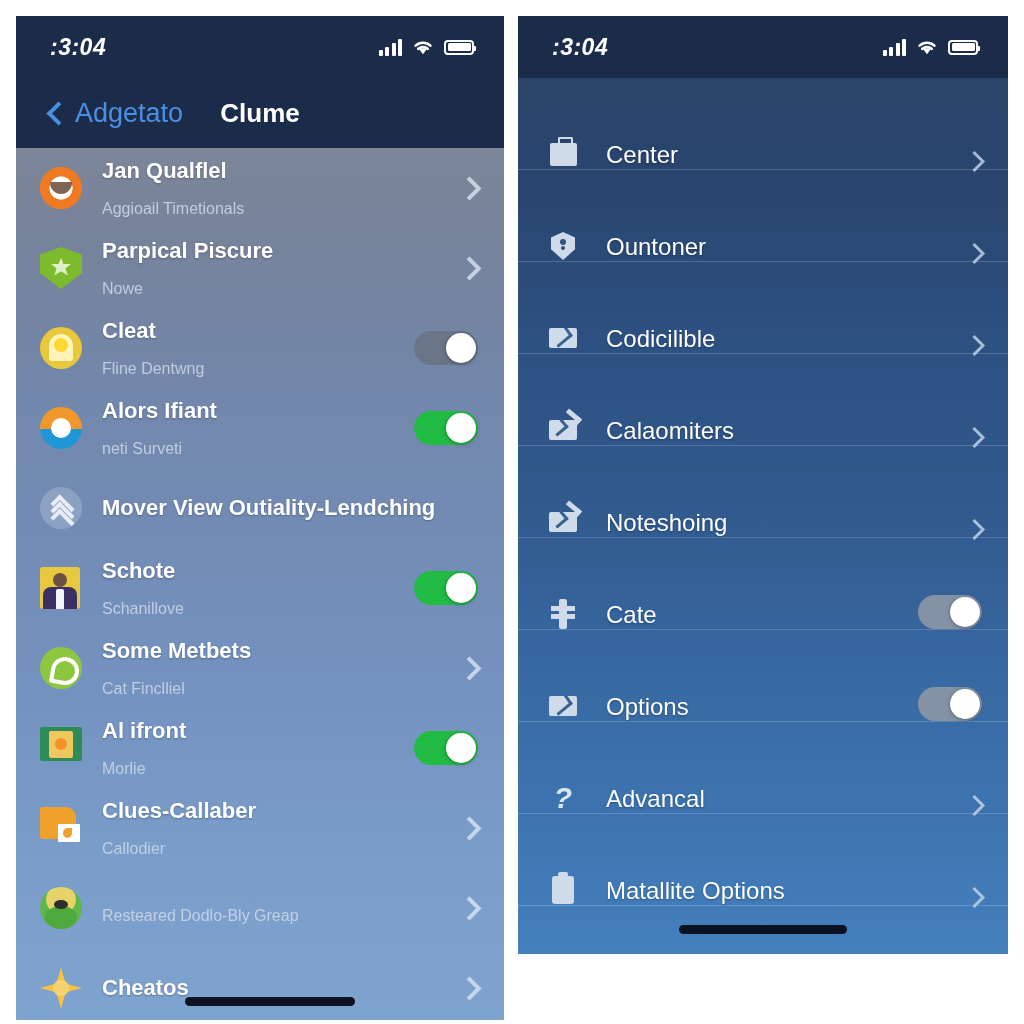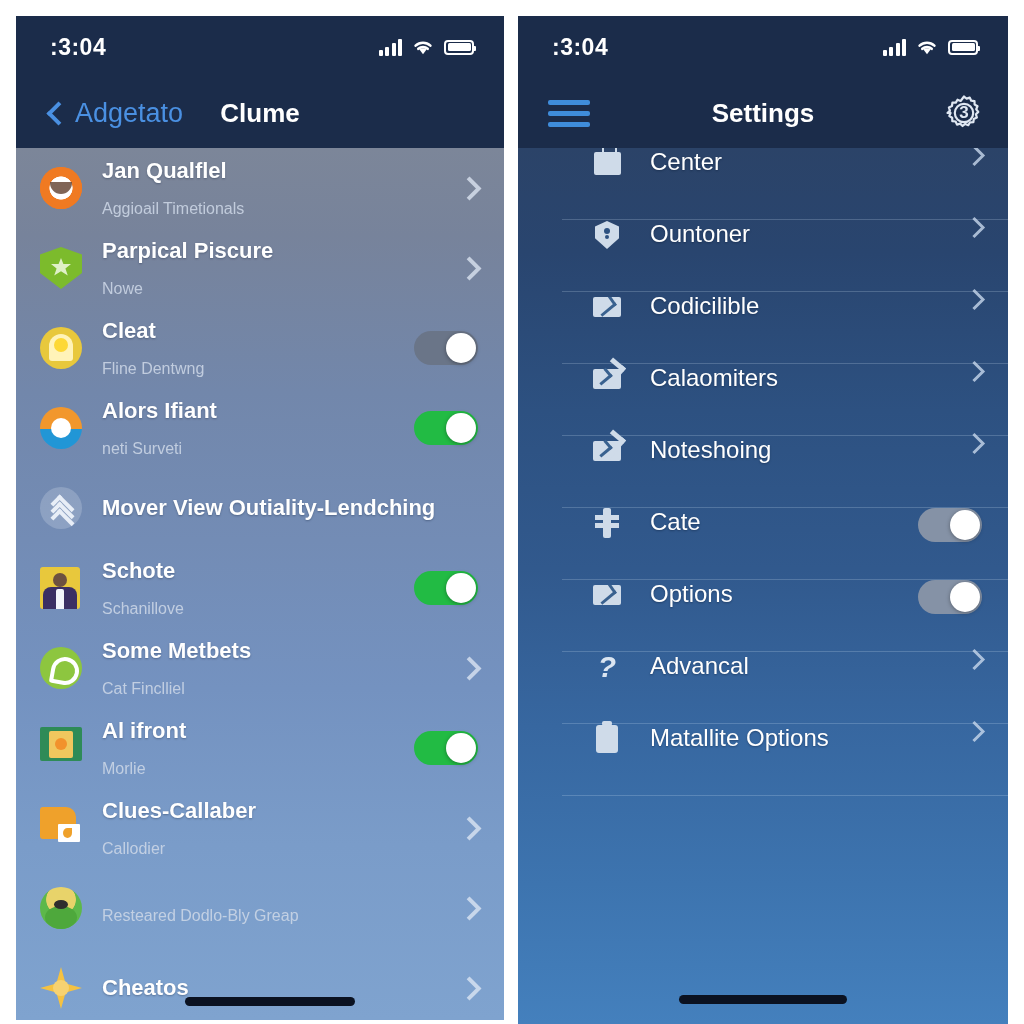--- a/index.html
+++ b/index.html
@@ -33,20 +33,21 @@
   
   .statusbar {
     position: relative;
     height: 62px;
     background: #1b2c4a;
     display: flex;
     align-items: center;
     justify-content: space-between;
     padding: 0 30px 0 34px;
     box-sizing: border-box;
+    font-style: italic;
   }
   .sb-time {
     color: #ffffff;
     font-size: 23px;
     font-weight: bold;
     letter-spacing: .5px;
   }
   .sb-right {
     display: flex;
     align-items: center;
@@ -205,26 +206,25 @@
   .right-body {
     position: relative;
     height: 876px;
     background: linear-gradient(to bottom,
        #2b4368 0%, #29456f 12%, #2d5181 30%,
        #31598d 48%, #3767a0 66%, #3d74af 84%, #4480bd 100%);
     overflow: hidden;
   }
   .r-row {
     display: flex;
-    align-items: flex-start;
-    height: 72px;
+    align-items: flex-end;
+    height: 92px;
     padding: 0 26px 0 30px;
     box-sizing: border-box;
     border-bottom: 1px solid rgba(210,226,245,.22);
-    margin-left: 44px;
   }
   .r-icon {
     width: 30px; height: 30px;
     flex: 0 0 30px;
     margin-right: 28px;
     position: relative;
     display: flex; align-items:center; justify-content:center;
   }
   .r-label {
     flex: 1 1 auto;
@@ -634,35 +634,20 @@
           <path d="M12 16.2 L8.4 11.6 a5.8 5.8 0 0 1 7.2 0 Z" fill="#fff"></path>
           <path d="M4.6 7.6 a11 11 0 0 1 14.8 0" stroke="#fff" stroke-width="2.6" fill="none" stroke-linecap="round"></path>
           <path d="M7.3 10.8 a7.2 7.2 0 0 1 9.4 0" stroke="#fff" stroke-width="2.6" fill="none" stroke-linecap="round"></path>
         </svg>
         <span class="batt">
             <span></span>
           </span>
       </div>
     </div>
 
-    <div class="navbar right-nav">
-      <div class="hamburger">
-          <i></i>
-          <i></i>
-          <i></i>
-        </div>
-      <div class="nav-title-center">Settings</div>
-      <div class="gear-badge">
-        <svg width="40" height="40" viewBox="0 0 40 40">
-          <path d="M20 3.5 l2.6 2.1 3.2-1 1.4 3.1 3.3.4.1 3.4 2.9 1.7-1.3 3.1 2.1 2.6-2.4 2.4 1 3.2-3.1 1.4-.4 3.3-3.4.1-1.7 2.9-3.1-1.3-2.6 2.1-2.4-2.4-3.2 1-1.4-3.1-3.3-.4-.1-3.4-2.9-1.7 1.3-3.1L3.5 20l2.4-2.4-1-3.2 3.1-1.4.4-3.3 3.4-.1 1.7-2.9 3.1 1.3z" fill="none" stroke="#dfe7f2" stroke-width="2.2" stroke-linejoin="round"></path>
-          <circle cx="20" cy="20" r="9.2" fill="none" stroke="#dfe7f2" stroke-width="2.2"></circle>
-        </svg>
-        <span class="cnt">3</span>
-      </div>
-    </div>
 
     <div class="right-body">
 
       <div class="r-row">
         <span class="r-icon">
             <i class="ic-briefcase"></i>
           </span>
         <span class="r-label">Center</span>
         <span class="r-chev"></span>
       </div>

